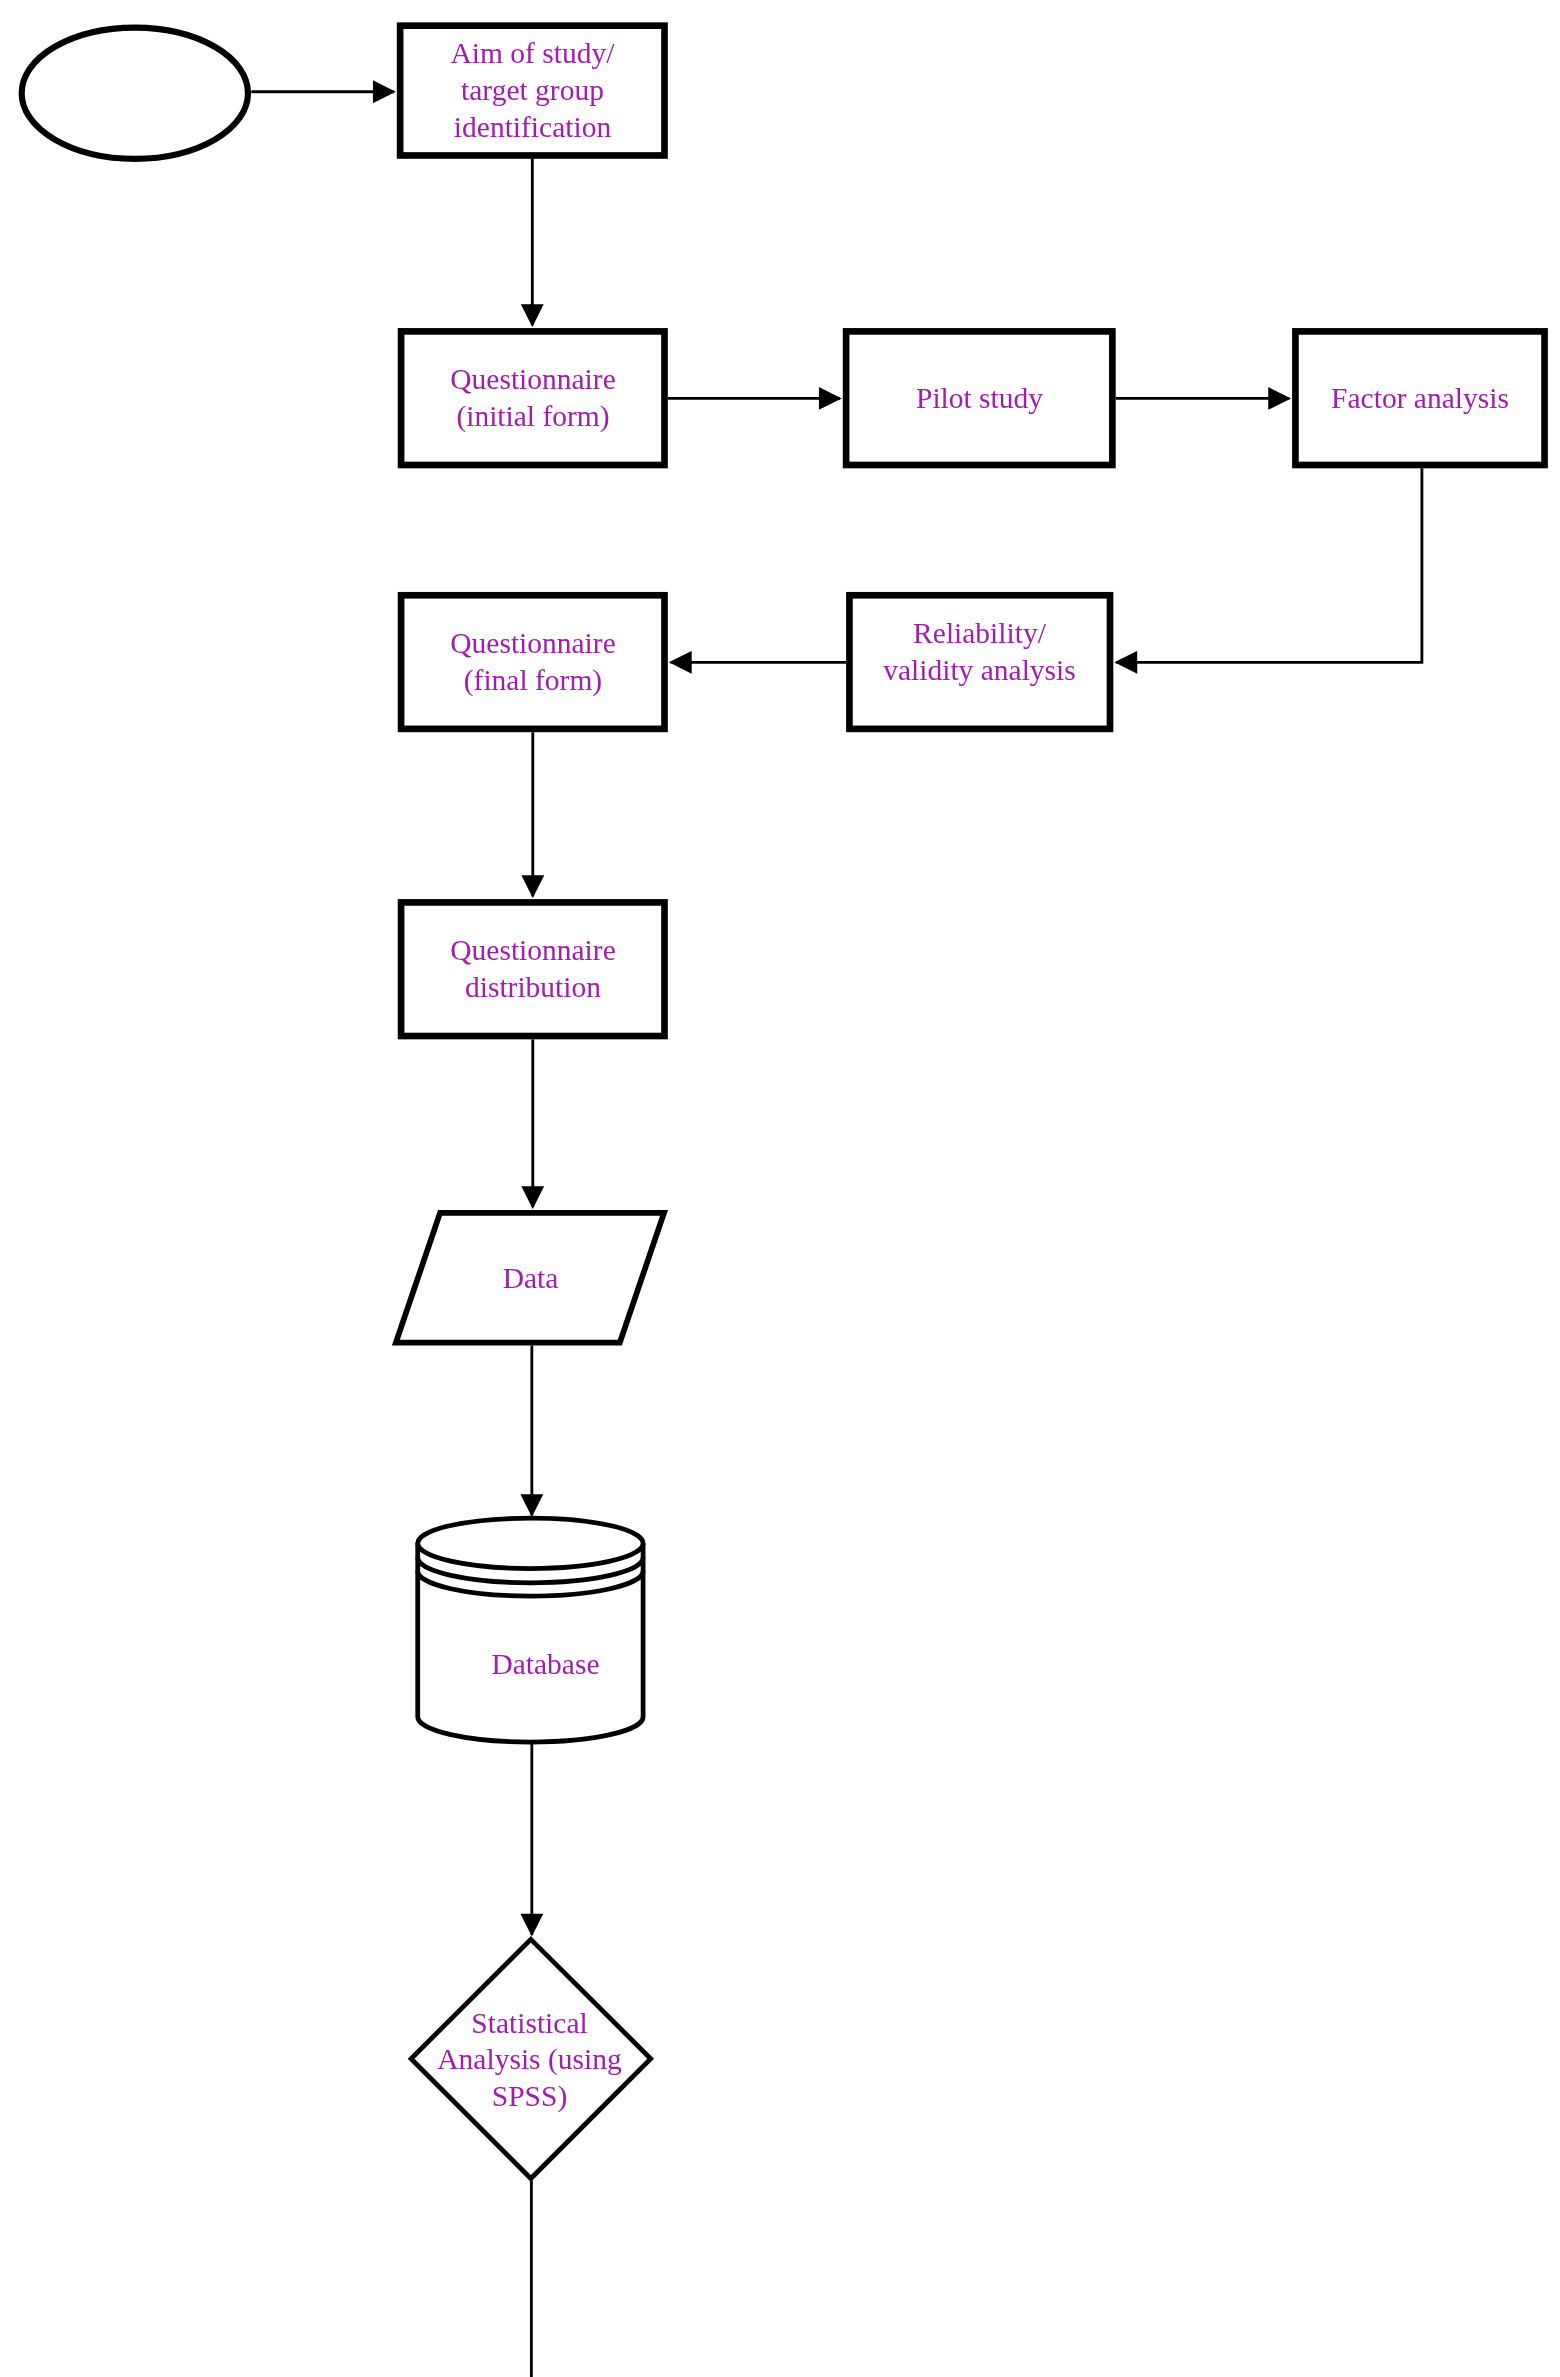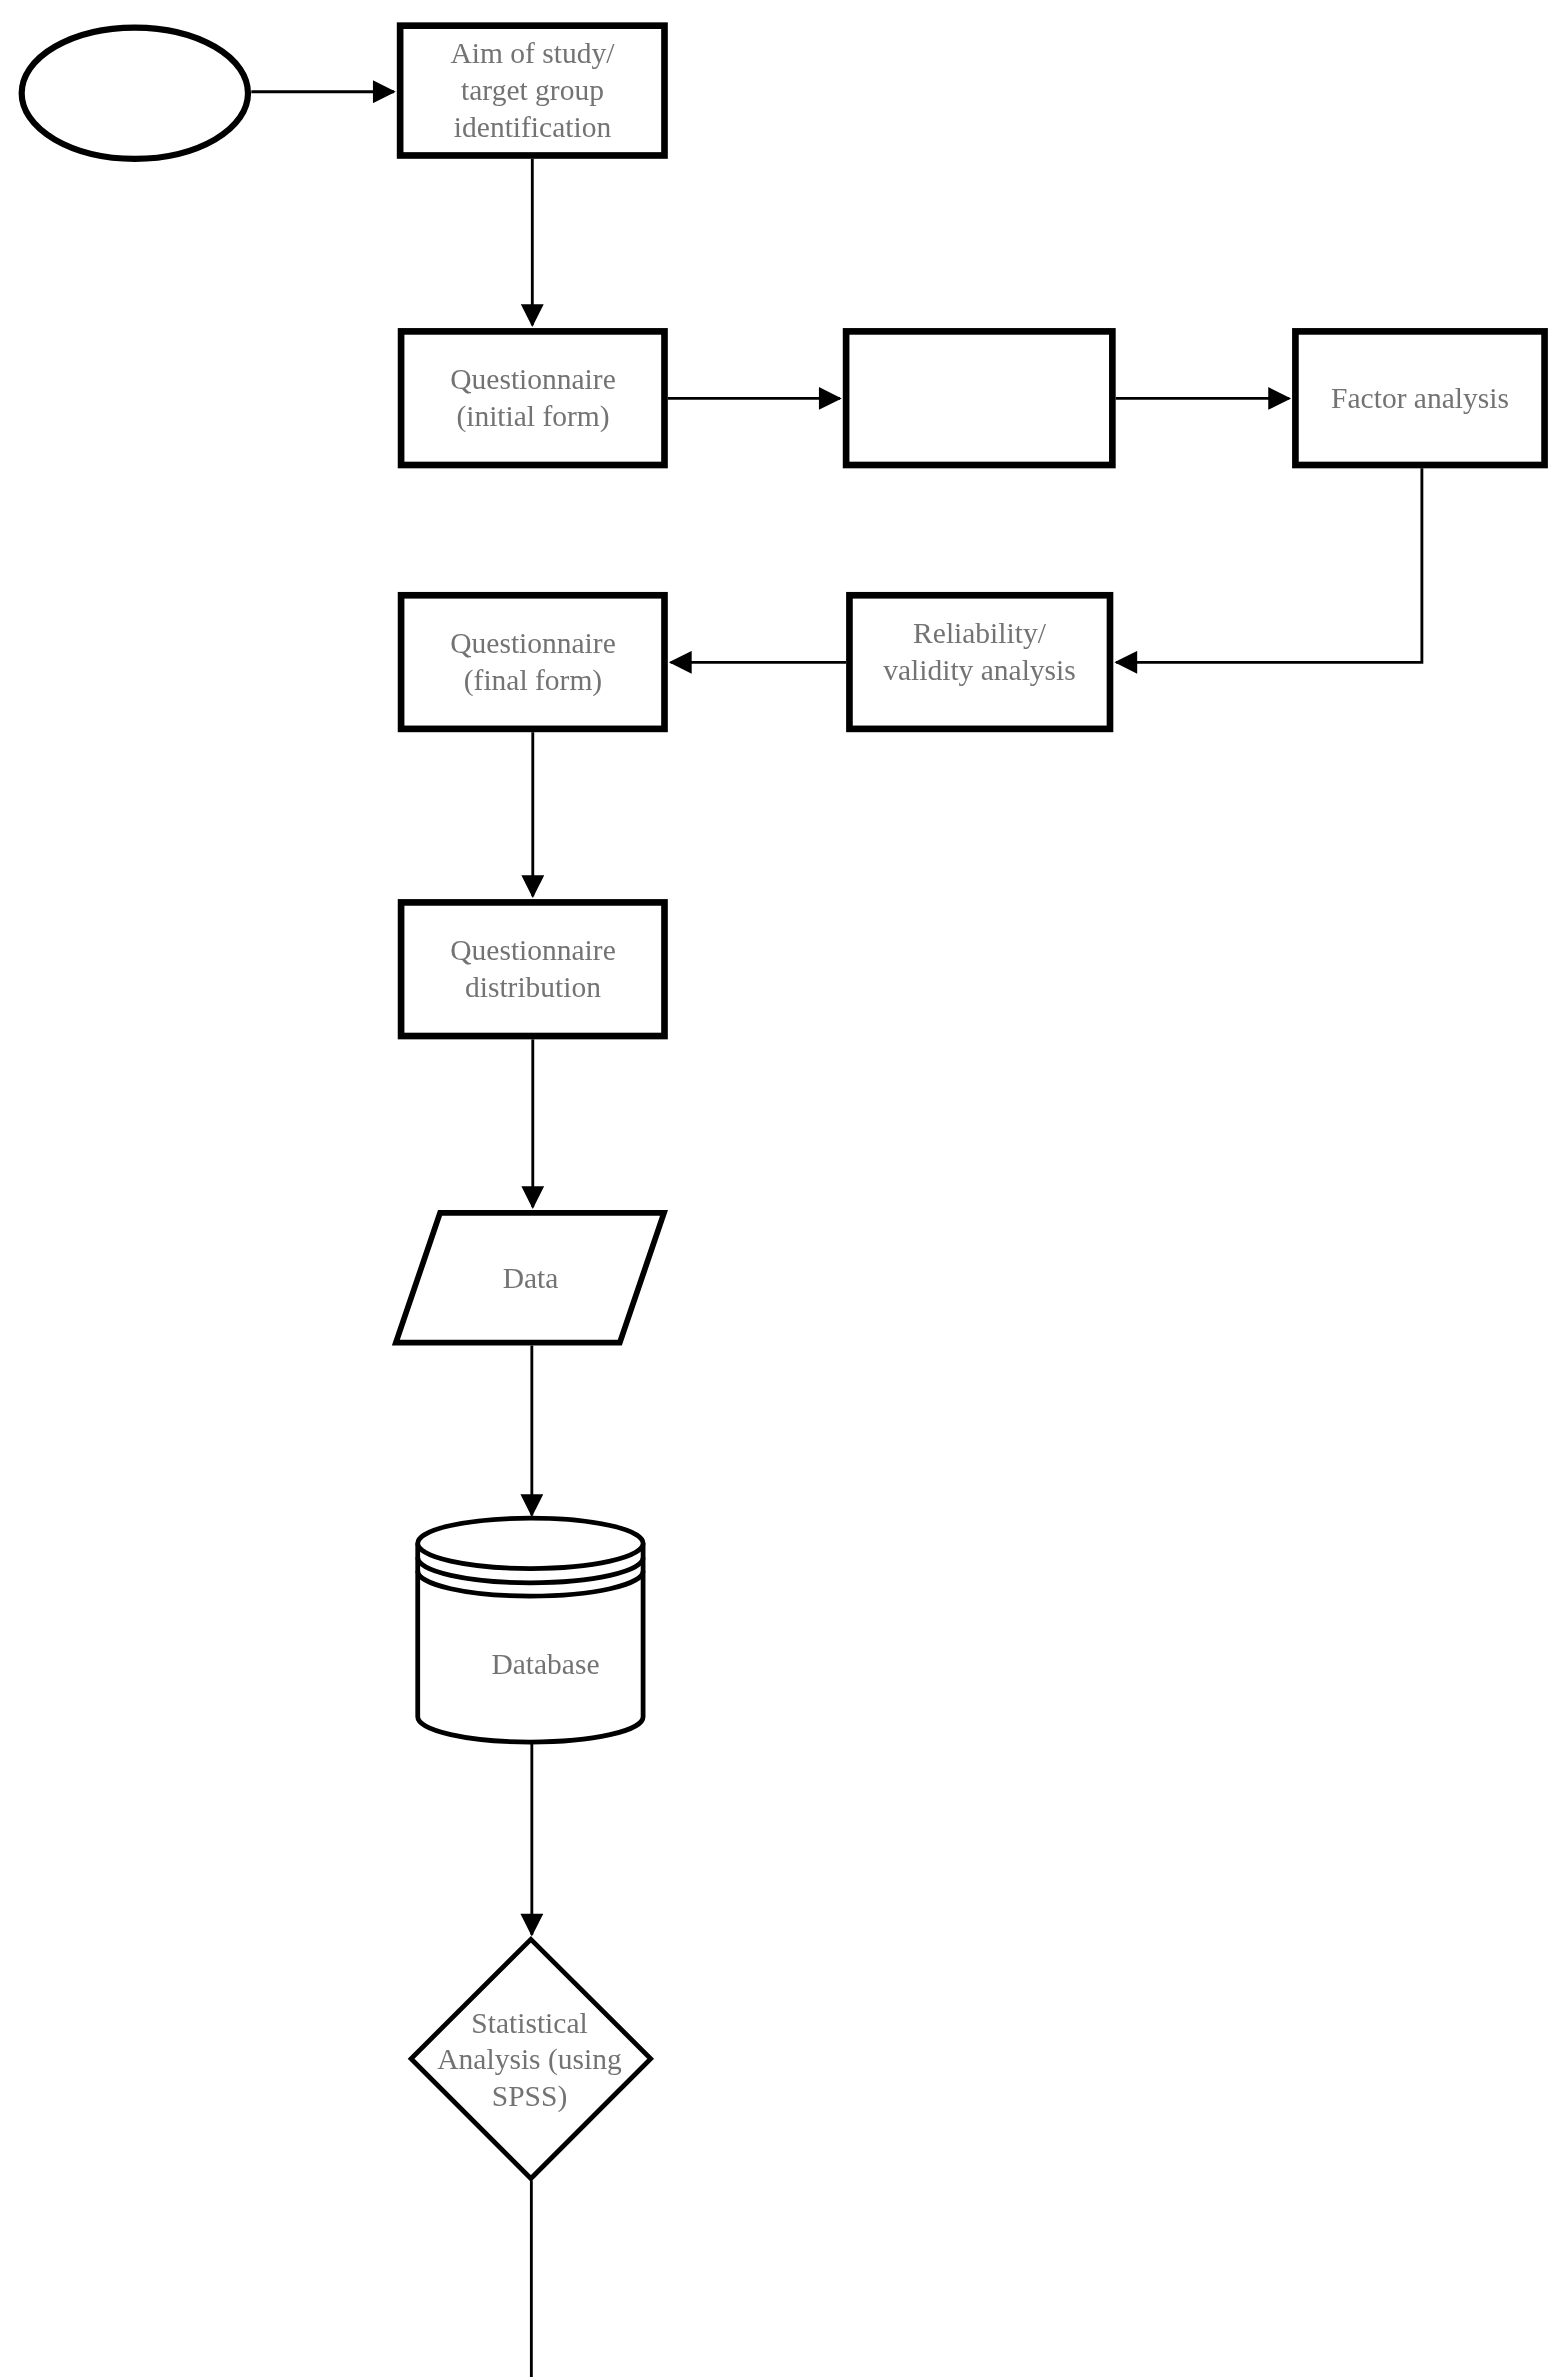--- a/index.html
+++ b/index.html
@@ -22,21 +22,21 @@
   .label {
     position: absolute;
     display: flex;
     align-items: center;
     justify-content: center;
     text-align: center;
     white-space: pre-line;
     font-family: "Liberation Serif", "DejaVu Serif", serif;
     font-size: 29.5px;
     line-height: 1.24;
-    color: #737373;
+    color: #a21caf;
     pointer-events: none;
   }
   
   .lbl-start         { left: 21.4px;   top: 28.5px;   width: 226px; height: 129px; }
   .lbl-aim           { left: 397px;  top: 22.3px;   width: 271px; height: 136px; }
   .lbl-q-initial     { left: 398px;  top: 328px;  width: 270px; height: 140px; }
   .lbl-pilot         { left: 843px; top: 328px;  width: 273px; height: 140px; }
   .lbl-factor        { left: 1292px; top: 328px;  width: 256px; height: 140px; }
   .lbl-q-final       { left: 398px;  top: 592px; width: 270px; height: 140px; }
   .lbl-reliability   { left: 846px; top: 592px; width: 267px; height: 120px; }
@@ -104,20 +104,21 @@
   </svg>
 
 
   <div class="label lbl-aim">Aim of study/
 target group
 identification</div>
 
   <div class="label lbl-q-initial">Questionnaire
 (initial form)</div>
 
+  <div class="label lbl-pilot">Pilot study</div>
 
   <div class="label lbl-factor">Factor analysis</div>
 
   <div class="label lbl-q-final">Questionnaire
 (final form)</div>
 
   <div class="label lbl-reliability">Reliability/
 validity analysis</div>
 
   <div class="label lbl-distribution">Questionnaire

